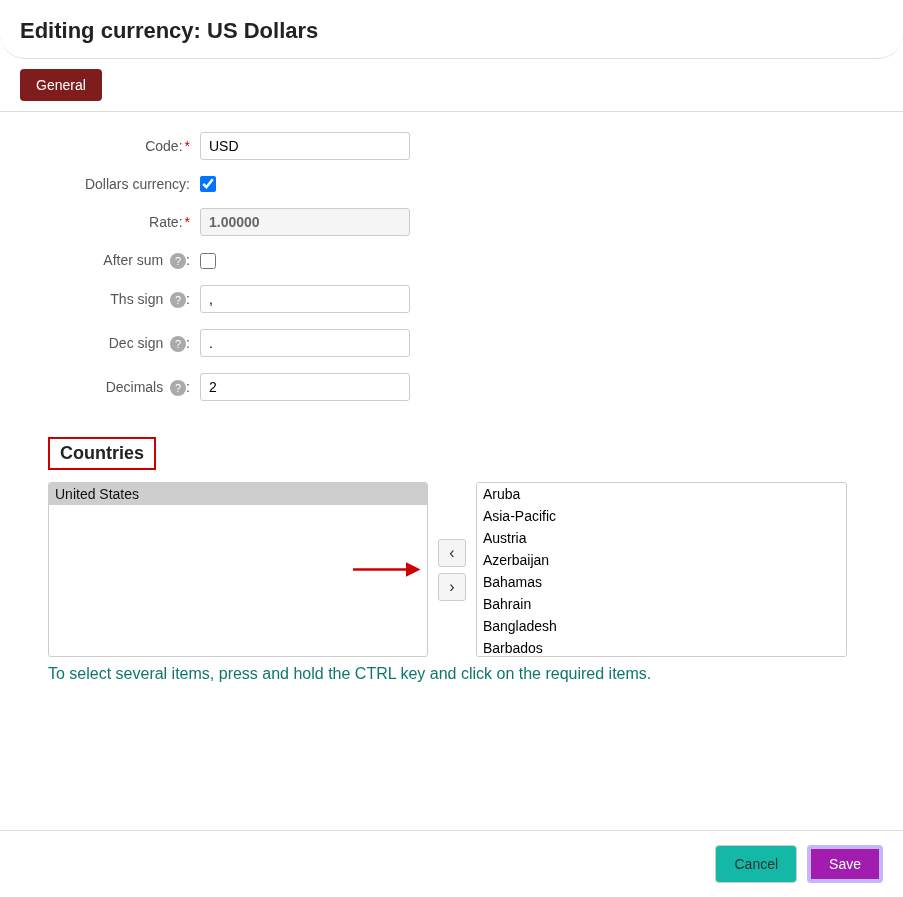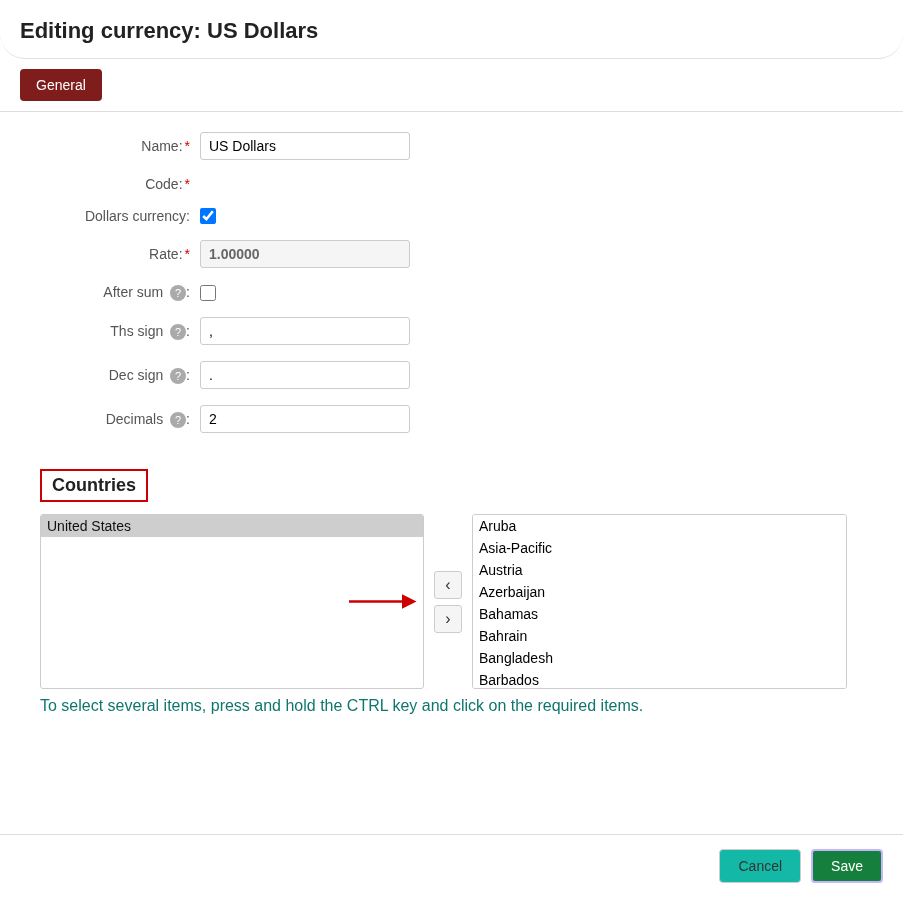--- a/index.html
+++ b/index.html
@@ -79,20 +79,21 @@
       color: #666;
       font-weight: bold;
     }
     .form-checkbox {
       width: 16px;
       height: 16px;
       cursor: pointer;
     }
     .countries-section {
       padding: 0 56px 20px 40px;
+      margin-left: 8px;
     }
     .countries-header {
       border: 2px solid #c00;
       display: inline-block;
       padding: 4px 10px;
       font-size: 18px;
       font-weight: bold;
       color: #222;
       margin-bottom: 12px;
     }
@@ -166,22 +167,22 @@
       padding: 7px 18px;
       background: #14b8a6;
       border: 1px solid #ccc;
       border-radius: 4px;
       cursor: pointer;
       font-size: 14px;
       color: #333;
     }
     .btn-save {
       padding: 7px 18px;
-      background: #15803d;
-      border: 2px solid #c4b5fd;
+      background: #a21caf;
+      border: 4px solid #c4b5fd;
       border-radius: 4px;
       cursor: pointer;
       font-size: 14px;
       color: #fff;
     }
     select {
       border: 1px solid #ccc;
       border-radius: 3px;
       font-size: 14px;
     }
@@ -192,31 +193,26 @@
 <div class="page-header">
   <span class="page-title">Editing currency: US Dollars</span>
 </div>
 
 <div class="tab-bar">
   <button class="tab-btn">General</button>
 </div>
 
 <div class="form-section">
 
-  <div class="form-row">
-    <label class="form-label">
-      <span>Name:</span><span class="required-star">*</span>
-    </label>
-    <input class="form-input" type="text" value="US Dollars" style="">
-  </div>
 
   <div class="form-row">
     <label class="form-label">
       <span>Code:</span><span class="required-star">*</span>
     </label>
+    <input class="form-input" type="text" value="USD" style="">
   </div>
 
   <div class="form-row">
     <label class="form-label">Dollars currency:</label>
     <input class="form-checkbox" type="checkbox" checked="" style="">
   </div>
 
   <div class="form-row">
     <label class="form-label">
       <span>Rate:</span><span class="required-star">*</span>

